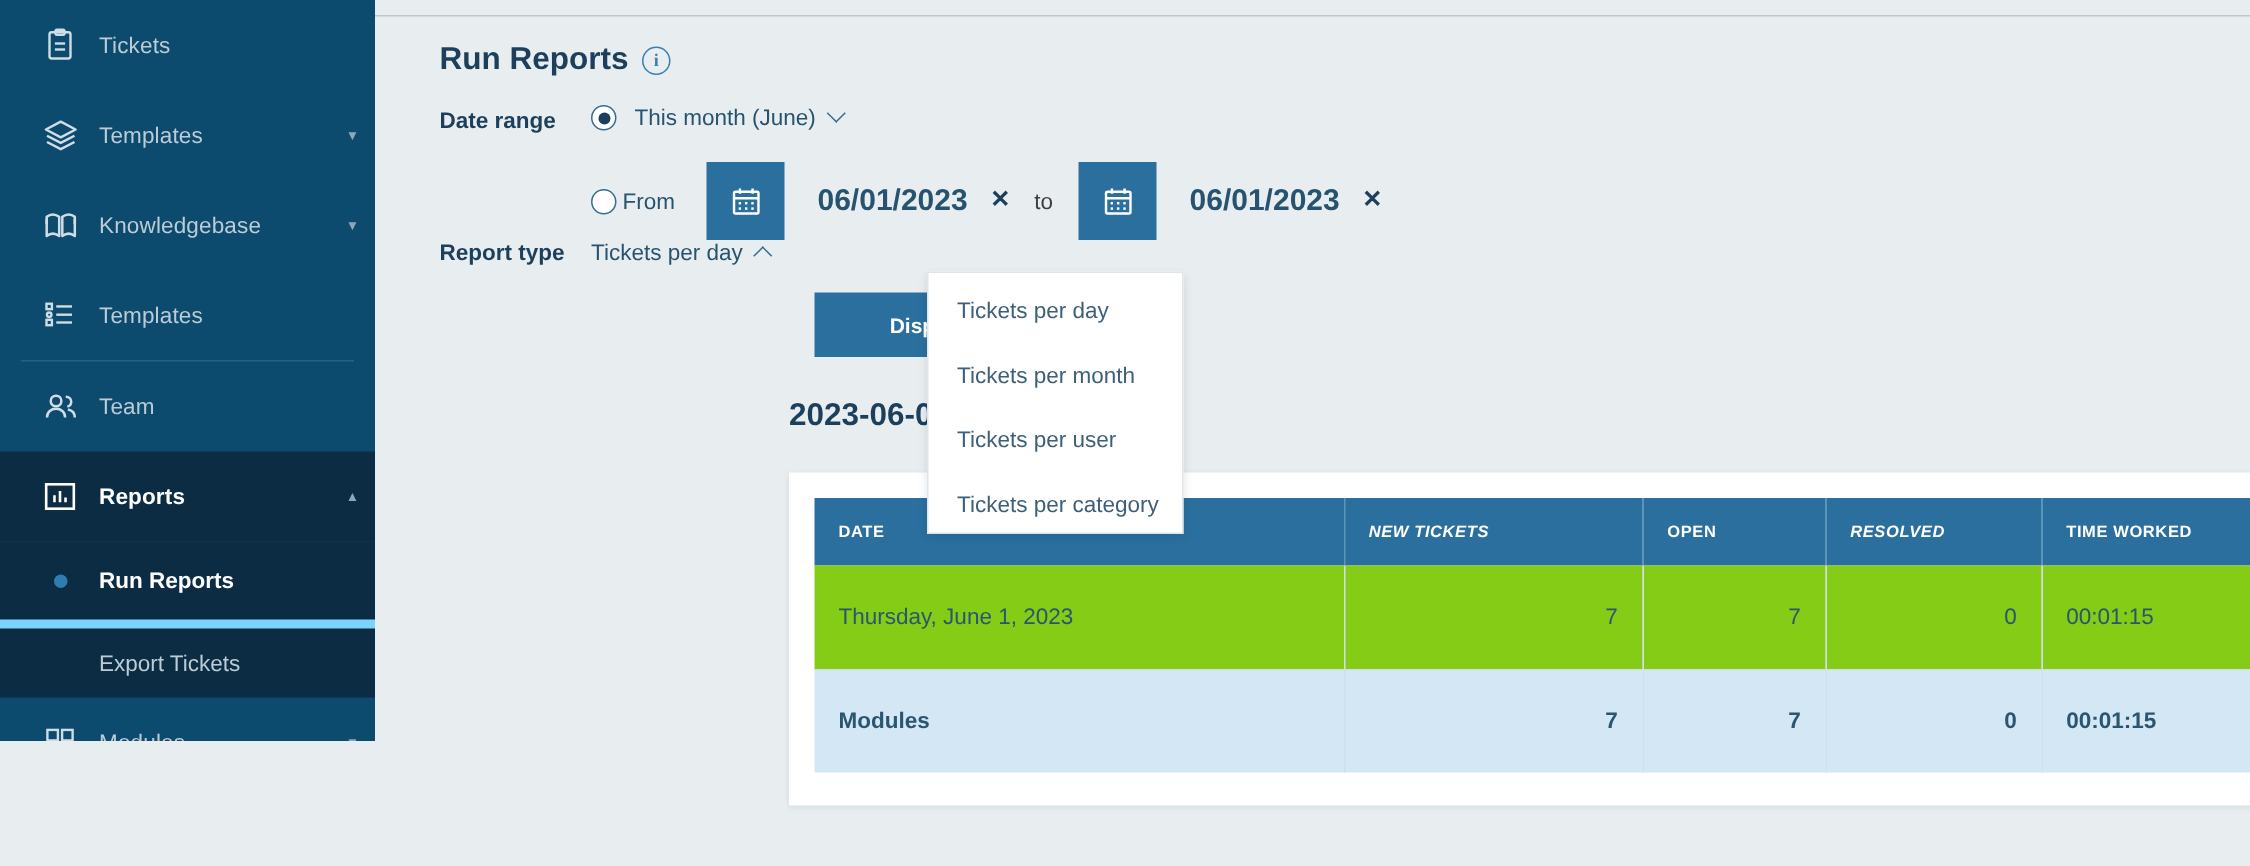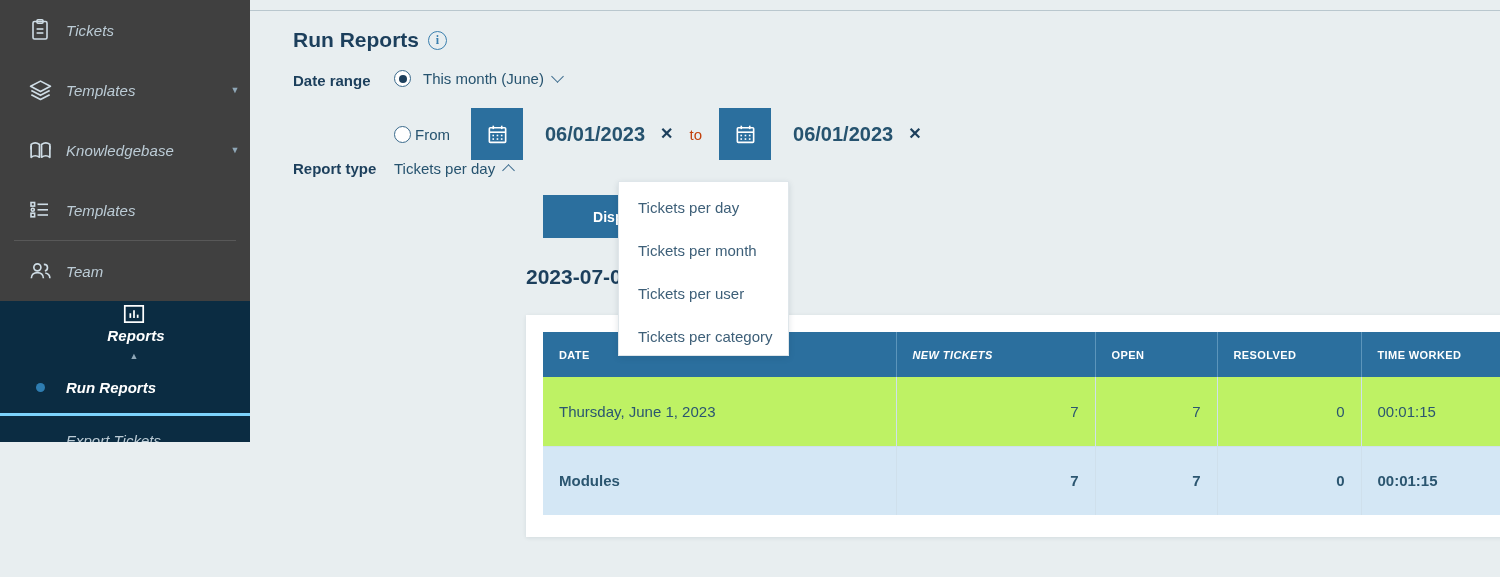--- a/index.html
+++ b/index.html
@@ -7,66 +7,65 @@
     width: 1500px; height: 577px;
     overflow: hidden;
     font-family: "Liberation Sans", sans-serif;
     background: #e8eef0;
   }
   #app { position: relative; width: 1500px; height: 577px; }
 
   
   #sidebar {
     position: absolute; left: 0; top: 0;
-    width: 250px; height: 442px;
-    background: #404040;
+    width: 250px; height: 494px;
+    background: #0c4a6e;
     overflow: hidden;
-    font-style: italic;
   }
   .nav-item {
     position: relative;
     display: flex; align-items: center;
     height: 60px;
     padding-left: 18px;
     color: #bcccd6;
     font-size: 15px;
     cursor: pointer;
   }
   .nav-item .ico {
     width: 44px; min-width: 44px;
     display: flex; align-items: center; justify-content: center;
     color: #cfdde6;
   }
   .nav-item .lbl { flex: 1; padding-left: 4px; letter-spacing: .1px; }
   .nav-item .caret {
     width: 30px; display: flex; align-items: center; justify-content: center;
     font-size: 9px; color: #8fa7b7;
   }
-  .nav-item.section-active { background: #0b2c42; flex-direction: column; }
+  .nav-item.section-active { background: #0b2c42; }
   .nav-item.section-active .lbl { color: #ffffff; font-weight: bold; }
   .nav-item.section-active .ico { color: #ffffff; }
   .nav-sub {
     display: flex; align-items: center;
     height: 52px; padding-left: 18px;
     background: #0b2c42;
     font-size: 15px;
     color: #bcccd6;
     cursor: pointer;
   }
   .nav-sub .dotwrap {
     width: 44px; min-width: 44px;
     display: flex; align-items: center; justify-content: center;
   }
   .nav-sub .dot {
     width: 9px; height: 9px; border-radius: 50%;
     background: #2e7db1;
   }
   .nav-sub .lbl { padding-left: 4px; }
   .nav-sub.current .lbl { color: #ffffff; font-weight: bold; }
-  .nav-sub.sub2 { border-top: 3px solid #7dd3fc; }
+  .nav-sub.sub2 { border-top: 6px solid #7dd3fc; }
   .nav-divider {
     height: 1px; margin: 0 14px;
     background: rgba(255,255,255,0.13);
   }
 
   
   #content {
     position: absolute; left: 250px; top: 0;
     width: 1250px; height: 577px;
     background: #e8eef0;
@@ -133,21 +132,21 @@
     display: flex; align-items: center; justify-content: center;
     cursor: pointer;
   }
   .date-val {
     font-size: 20px; color: #26536f; font-weight: bold;
   }
   .x-btn {
     font-size: 16px; font-weight: bold; color: #1c3f5c;
     cursor: pointer; line-height: 1;
   }
-  .to-word { font-size: 15px; color: #c2410c; }
+  .to-word { font-size: 15px; color: #404040; }
 
   #reporttype-value {
     position: absolute; left: 144px; top: 160px;
     font-size: 15px; color: #26536f; cursor: pointer;
     display: flex; align-items: center;
   }
 
   #display-btn {
     position: absolute; left: 293px; top: 195px;
     width: 150px; height: 43px;
@@ -208,30 +207,30 @@
   #report-table th:last-child { border-right: none; }
   #report-table td {
     height: 69px;
     font-size: 15px;
     color: #2b5670;
     padding: 0 16px;
     border-right: 1px solid #cfe0ec;
     border-bottom: 1px solid #cfe0ec;
   }
   #report-table td:last-child { border-right: none; }
-  #report-table tr.data-row td { background: #bef264; }
+  #report-table tr.data-row td { background: #84cc16; }
   #report-table tr.totals-row td {
     background: #d4e7f5; font-weight: bold;
     border-bottom: none;
   }
   .num { text-align: right; }
   .col-date { width: 353px; }
   .col-new { width: 199px; font-style: italic; }
   .col-open { width: 122px; }
-  .col-res  { width: 144px; }
+  .col-res  { width: 144px; font-style: italic; }
 </style>
 </head>
 <body>
 
 <div id="app">
 
   <nav id="sidebar">
 
     <div class="nav-item">
       <span class="ico">
@@ -404,21 +403,21 @@
 
     <div class="form-label" id="lbl-reporttype">Report type</div>
 
     <div id="reporttype-value">
       <span>Tickets per day</span>
         <span class="chev up"></span>
     </div>
 
     <button id="display-btn">Display</button>
 
-    <div id="result-heading">2023-07-0</div>
+    <div id="result-heading">2023-06-0</div>
 
     <div id="dropdown">
       <div class="dd-item">Tickets per day</div>
       <div class="dd-item">Tickets per month</div>
       <div class="dd-item">Tickets per user</div>
       <div class="dd-item">Tickets per category</div>
     </div>
 
     <div id="table-card">
       <table id="report-table">

